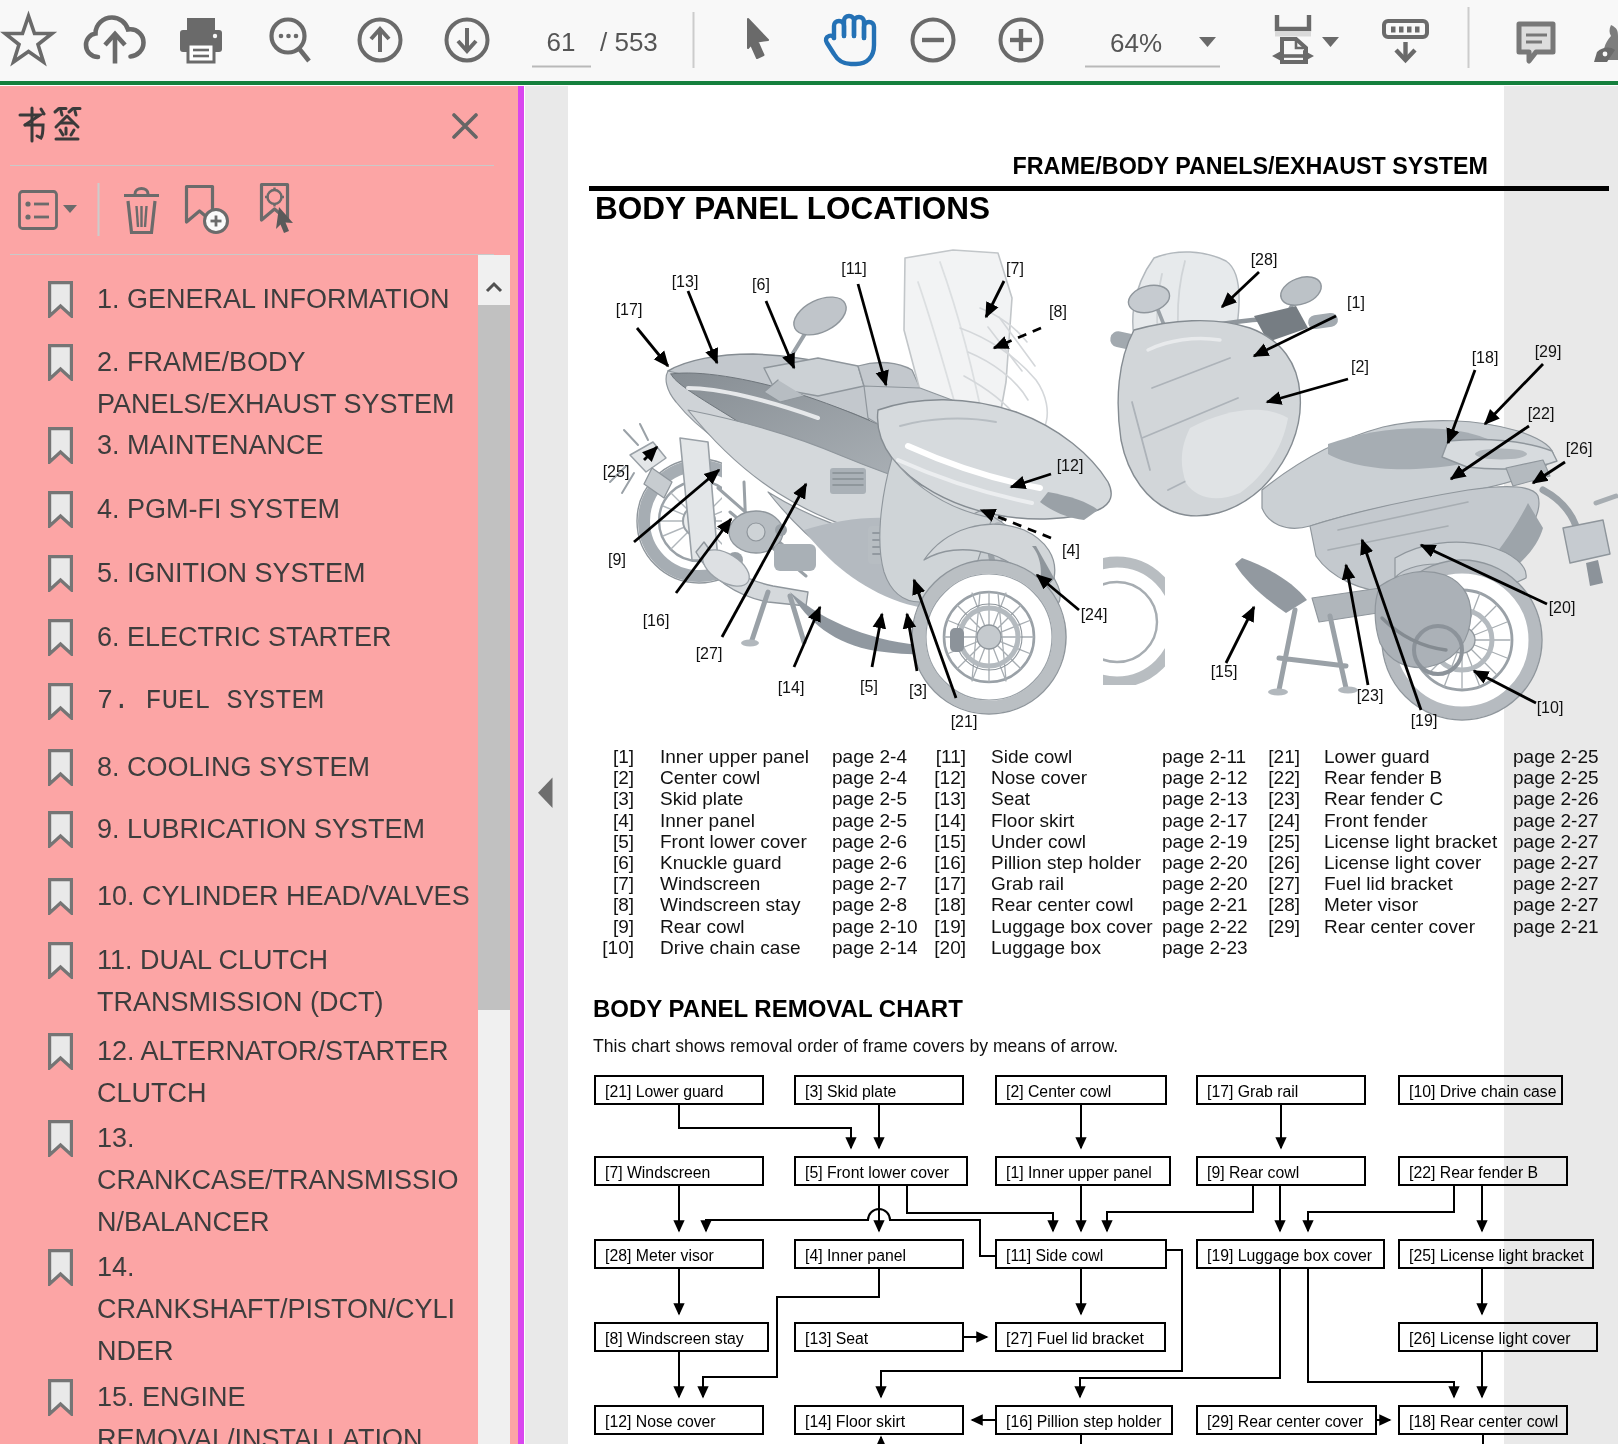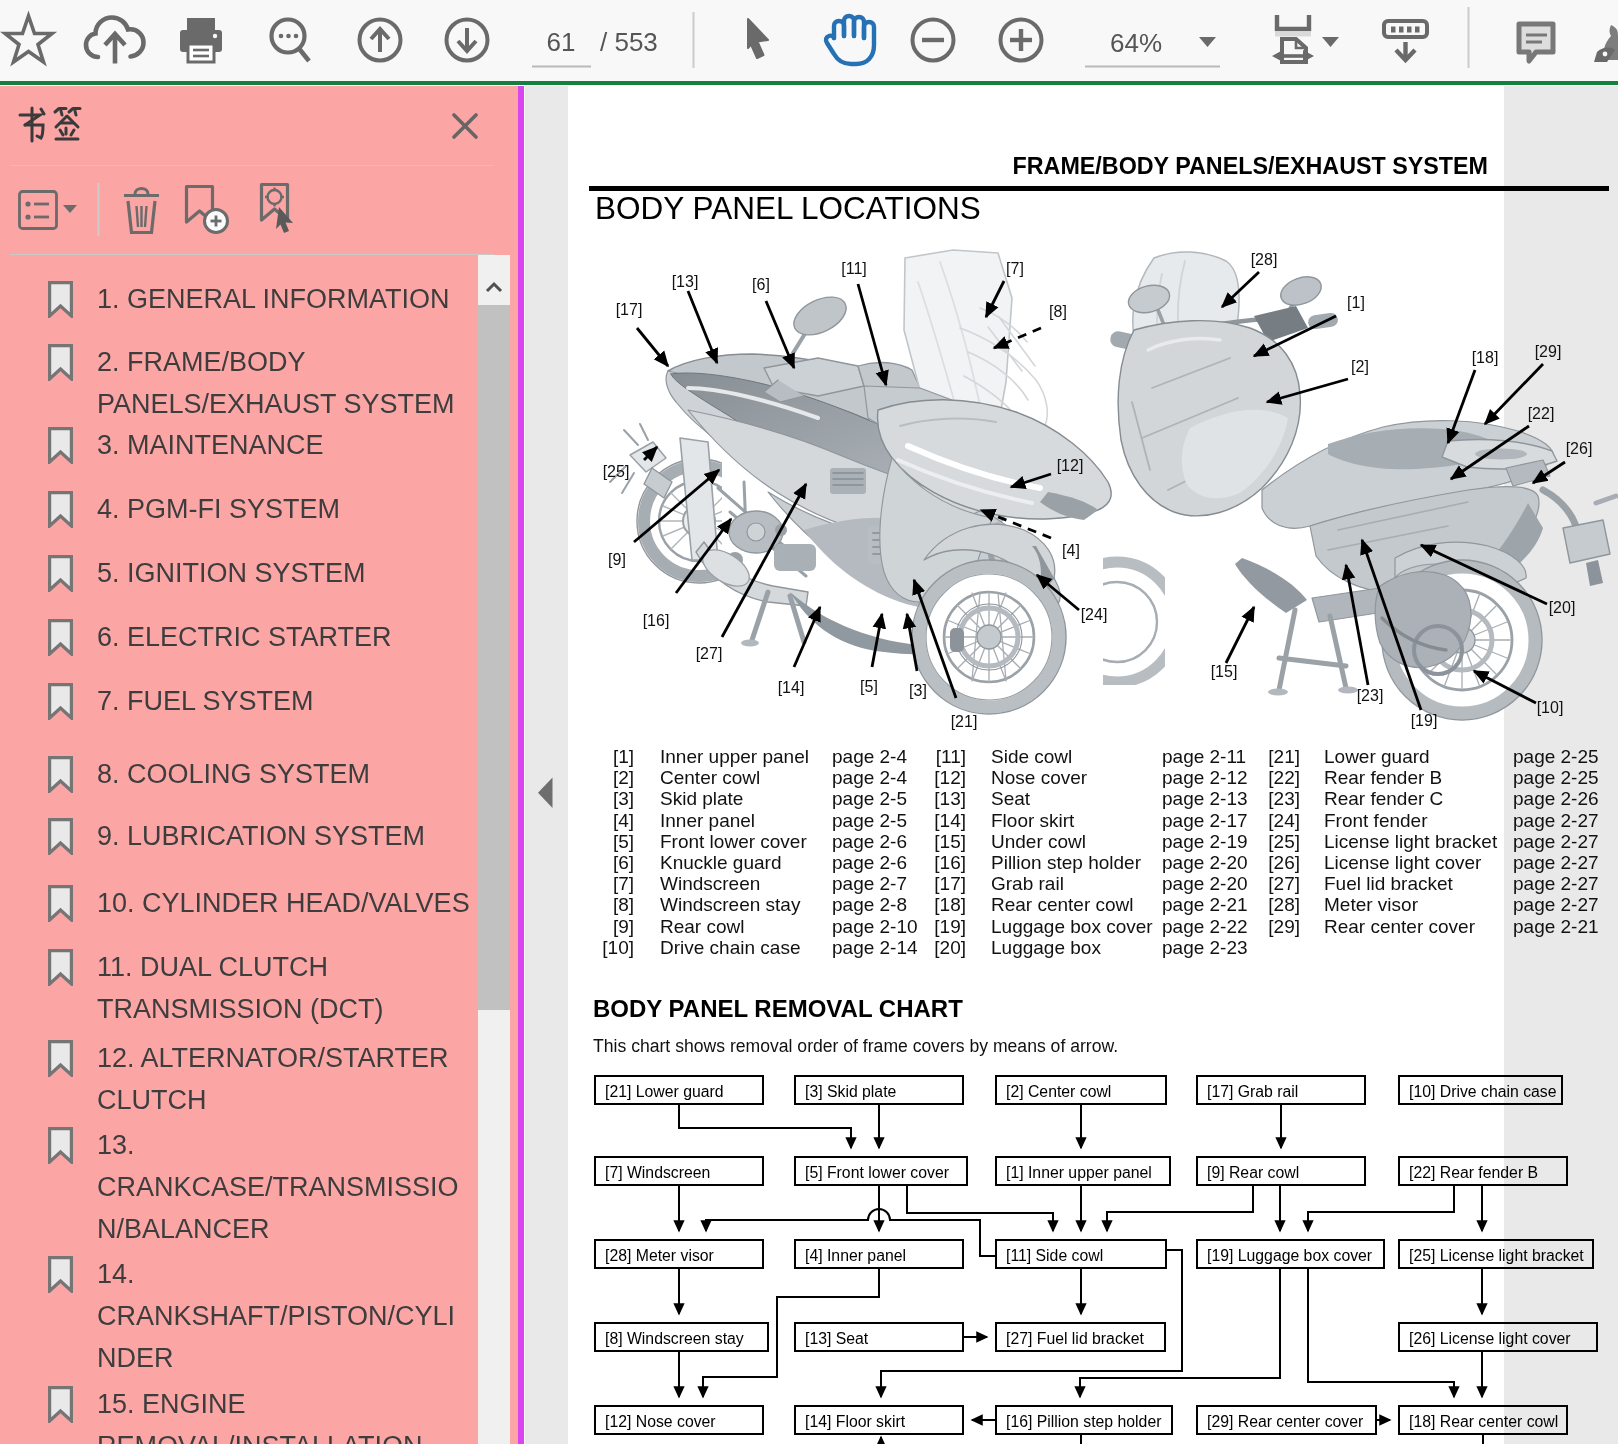--- a/index.html
+++ b/index.html
@@ -11,33 +11,33 @@
 #bmtitle{position:absolute;left:18px;top:20px;width:120px;height:44px;}
 #bmclose{position:absolute;left:452px;top:27px;width:26px;height:26px;}
 #hr1{position:absolute;left:10px;top:79px;width:484px;height:0;border-top:1px solid #c9c9c9;}
 #hr2{position:absolute;left:10px;top:168px;width:484px;height:0;border-top:1px solid #c9c9c9;}
 #bmicons{position:absolute;left:0px;top:84px;width:380px;height:80px;}
 #bmlist{position:absolute;left:48px;top:192px;width:420px;}
 #bmlist .it{position:relative;padding-left:49px;font-size:27px;line-height:42px;color:#3d3d3d;white-space:nowrap;}
 #bmlist .it:nth-child(1){margin-bottom:21px;}
 #bmlist .it:nth-child(2){margin-bottom:-1px;}
 #bmlist .it:nth-child(3),#bmlist .it:nth-child(4),#bmlist .it:nth-child(5),#bmlist .it:nth-child(6),#bmlist .it:nth-child(10){margin-bottom:22px;}
-#bmlist .it:nth-child(7){margin-bottom:31px;}
+#bmlist .it:nth-child(7){margin-bottom:24px;font-family:Liberation Mono, monospace;}
 #bmlist .it:nth-child(8){margin-bottom:20px;}
 #bmlist .it:nth-child(9){margin-bottom:25px;}
 #bmlist .it:nth-child(11){margin-bottom:7px;}
 #bmlist .it:nth-child(12),#bmlist .it:nth-child(13){margin-bottom:3px;}
 #bmlist .it:nth-child(14){margin-bottom:4px;}
 #bmlist .it svg{position:absolute;left:0;top:3px;}
 #sb-track{position:absolute;left:478px;top:169px;width:32px;height:1189px;background:#f0f0f0;}
 #sb-thumb{position:absolute;left:478px;top:219px;width:32px;height:705px;background:#c1c1c1;}
 #collapse{position:absolute;left:11px;top:691px;width:18px;height:32px;}
 .hdr{position:absolute;right:16px;top:67px;font-size:23.3px;font-weight:bold;color:#000;letter-spacing:0px;}
 #rule{position:absolute;left:21px;top:100px;width:1020px;height:5px;background:#000;}
-#h1{position:absolute;left:27px;top:104px;font-size:31.5px;font-weight:normal;color:#000;}
+#h1{position:absolute;left:27px;top:104px;font-size:31.5px;font-weight:bold;color:#000;}
 #chart-h{position:absolute;left:25px;top:909px;font-size:24px;font-weight:bold;color:#000;}
 #chart-s{position:absolute;left:25px;top:950px;font-size:17.6px;color:#111;}
 .pt{position:absolute;font-size:19px;color:#111;line-height:21.2px;white-space:pre;top:660px;}
 .rt{text-align:right;}
 #diagram{position:absolute;left:0;top:144px;width:1050px;height:520px;}
 #flow{position:absolute;left:0;top:974px;width:1050px;height:384px;}
 </style>
 </head>
 <body>
 <div id="toolbar">

